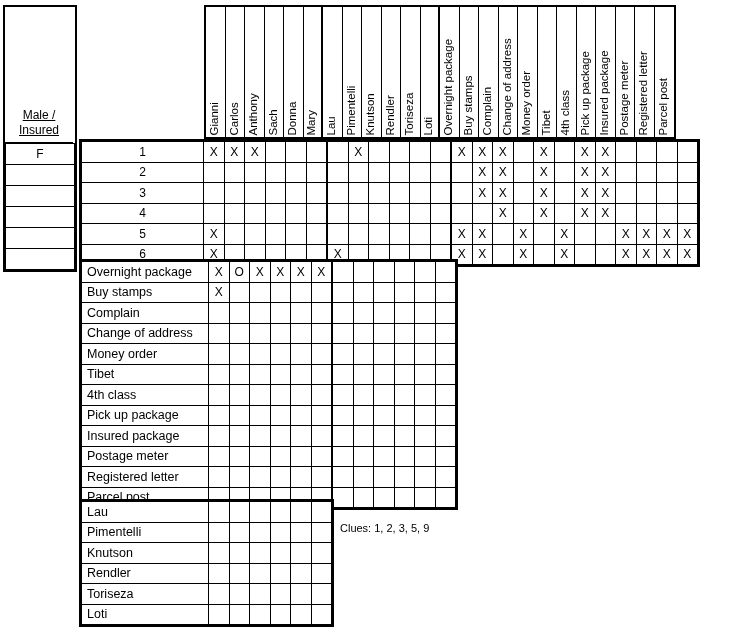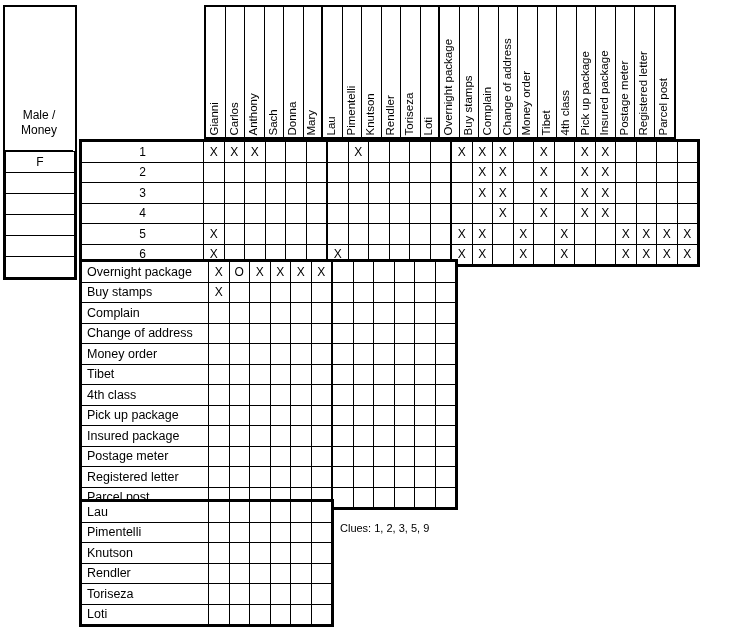--- a/index.html
+++ b/index.html
@@ -52,22 +52,23 @@
     border: 1px solid #000000;
     font-size: 12px;
     text-align: center;
     vertical-align: middle;
   }
   #gender-block td.header-cell {
     height: 131px;
     border: none;
     border-bottom: 1px solid #000000;
     vertical-align: bottom;
-    padding-bottom: 12px;
+    padding-bottom: 4px;
     line-height: 1.25;
+    text-decoration: underline;
   }
 
   
   #col-header-box {
     position: absolute;
     left: 204px;
     top: 5px;
     height: 134px;
     border: 2px solid #000000;
     box-sizing: border-box;
@@ -169,21 +170,21 @@
 <body>
 
 <div id="puzzle">
 
   <div id="gender-block">
     <table class="grid">
       <tbody>
         <tr>
           <td class="header-cell">
             <div>Male /</div>
-            <div>Money</div>
+            <div>Insured</div>
           </td>
         </tr>
       </tbody>
     </table>
     <table class="grid">
       <tbody id="gender-cells">
           <tr>
             <td>F</td>
           </tr>
           <tr>

